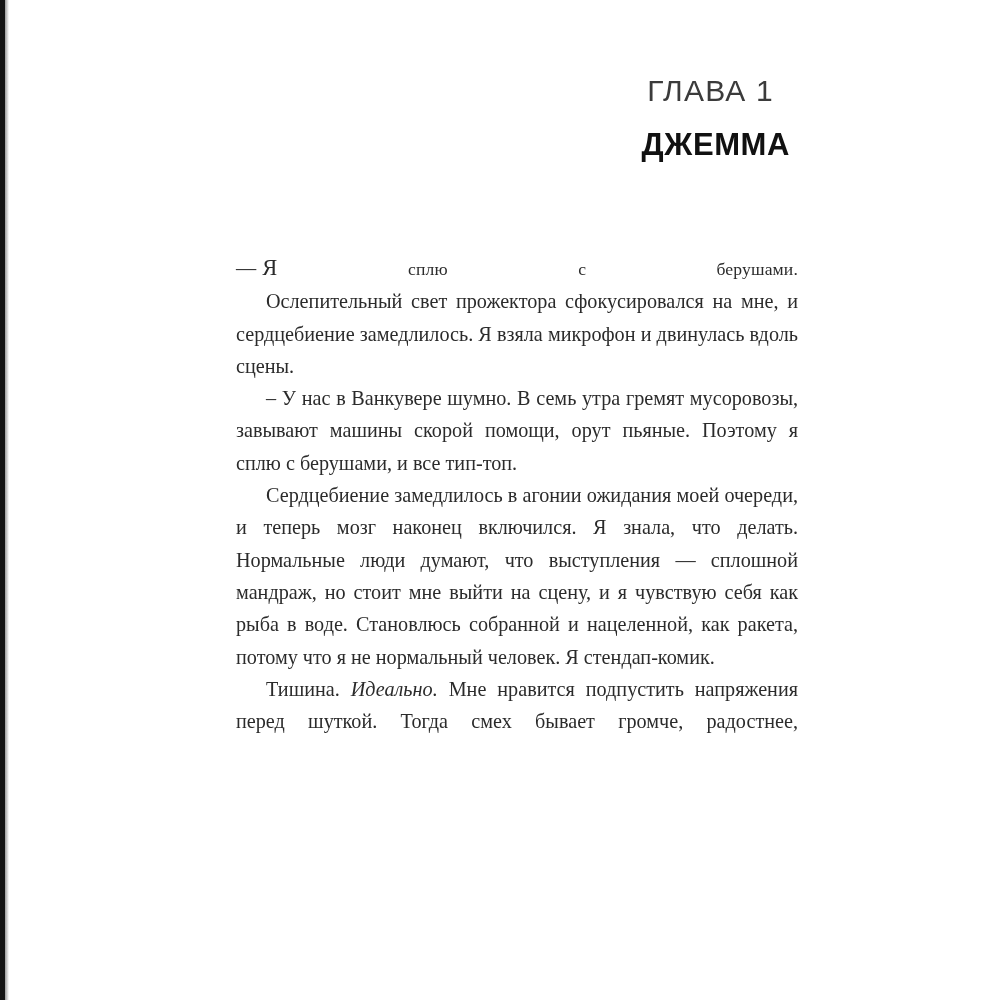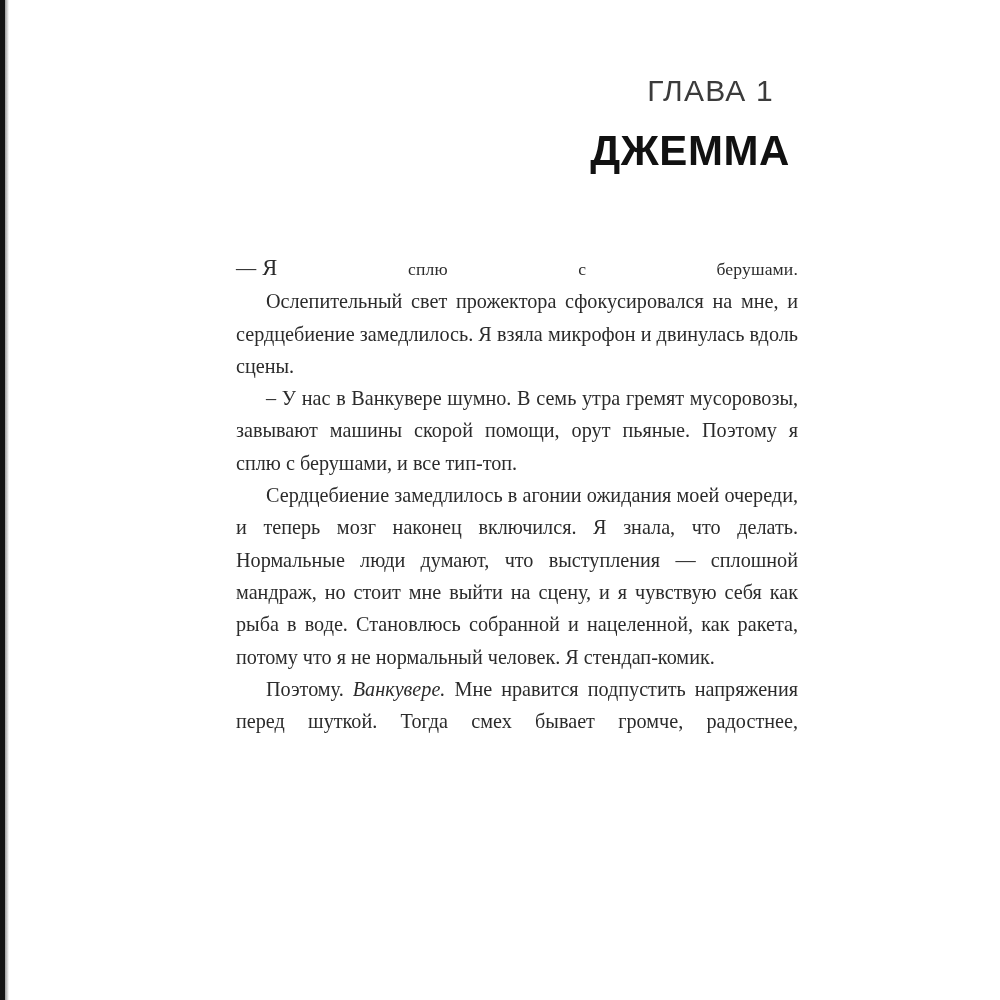--- a/index.html
+++ b/index.html
@@ -45,21 +45,21 @@
     font-family: "Liberation Sans", "DejaVu Sans", sans-serif;
     font-size: 30px;
     font-weight: 400;
     letter-spacing: 1.2px;
     color: #3b3b3b;
     line-height: 1.15;
     margin: 16px;
   }
   #chapter-title {
     font-family: "Liberation Sans", "DejaVu Sans", sans-serif;
-    font-size: 42px;
+    font-size: 31px;
     font-weight: 700;
     letter-spacing: 0.6px;
     color: #111111;
     line-height: 1.15;
     margin: 18px 0 0 0;
     text-align: right;
   }
 
   
   #body-text {
@@ -126,17 +126,17 @@
     </p>
 
     <p class="para">Ослепительный свет прожектора сфокусировался на мне, и сердцебиение замедлилось. Я взяла микрофон и двинулась вдоль сцены.</p>
 
     <p class="para">– У нас в Ванкувере шумно. В семь утра гремят мусоровозы, завывают машины скорой помощи, орут пьяные. Поэтому я сплю с берушами, и все тип-топ.</p>
 
 
     <p class="para">Сердцебиение замедлилось в агонии ожидания моей очереди, и теперь мозг наконец включился. Я знала, что делать. Нормальные люди думают, что выступления — сплошной мандраж, но стоит мне выйти на сцену, и я чувствую себя как рыба в воде. Становлюсь собранной и нацеленной, как ракета, потому что я не нормальный человек. Я стендап-комик.</p>
 
 
-    <p class="para justify-all"><span>Поэтому. </span><span class="ital">Ванкувере.</span><span> Мне нравится подпустить напряжения перед шуткой. Тогда смех бывает громче, радостнее,</span></p>
+    <p class="para justify-all"><span>Тишина. </span><span class="ital">Идеально.</span><span> Мне нравится подпустить напряжения перед шуткой. Тогда смех бывает громче, радостнее,</span></p>
 
   </div>
 
 </div>
 
 </body></html>

